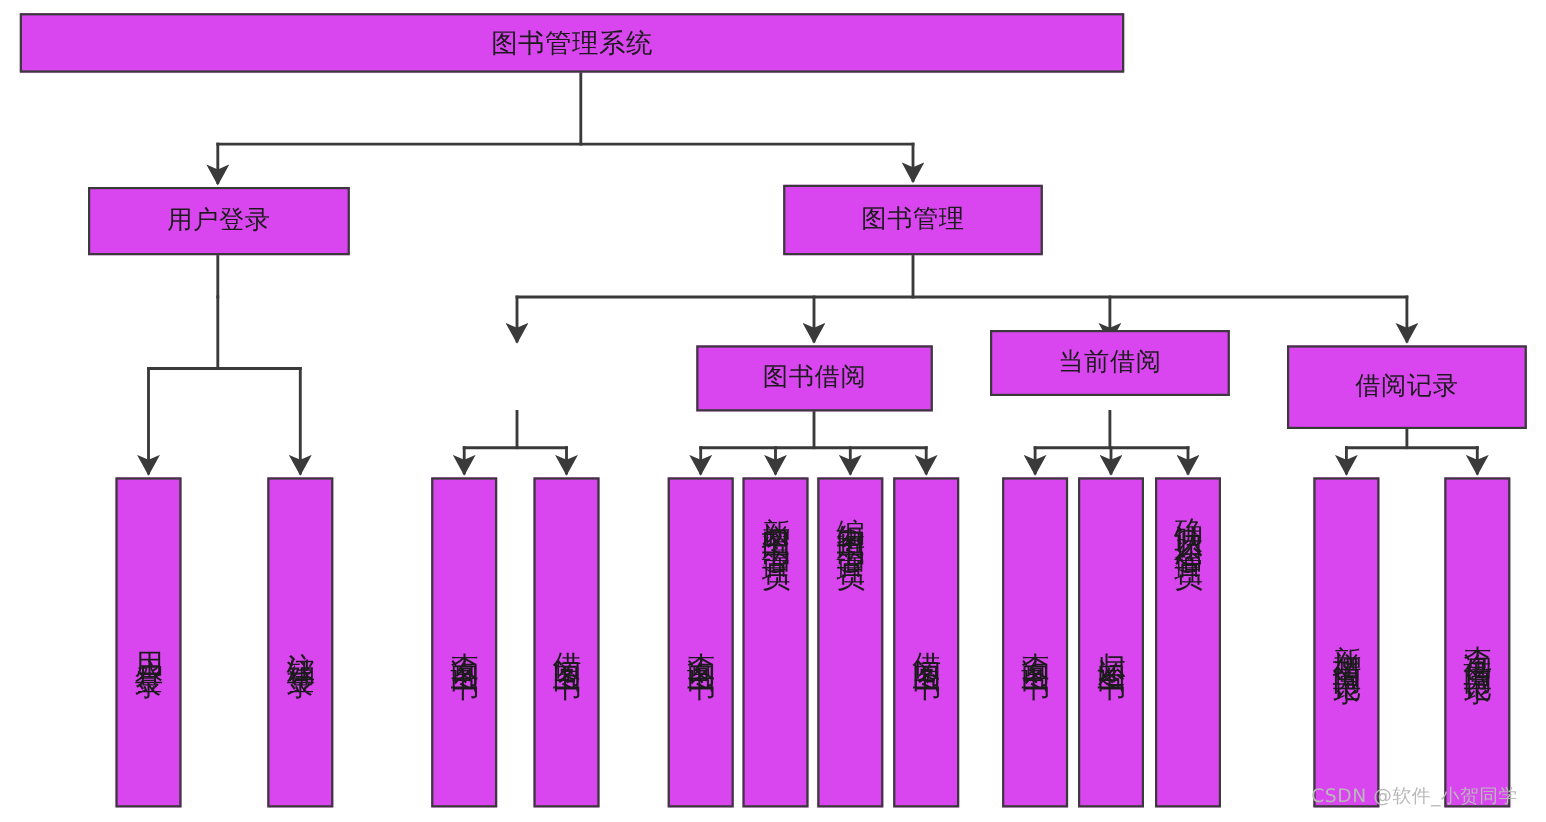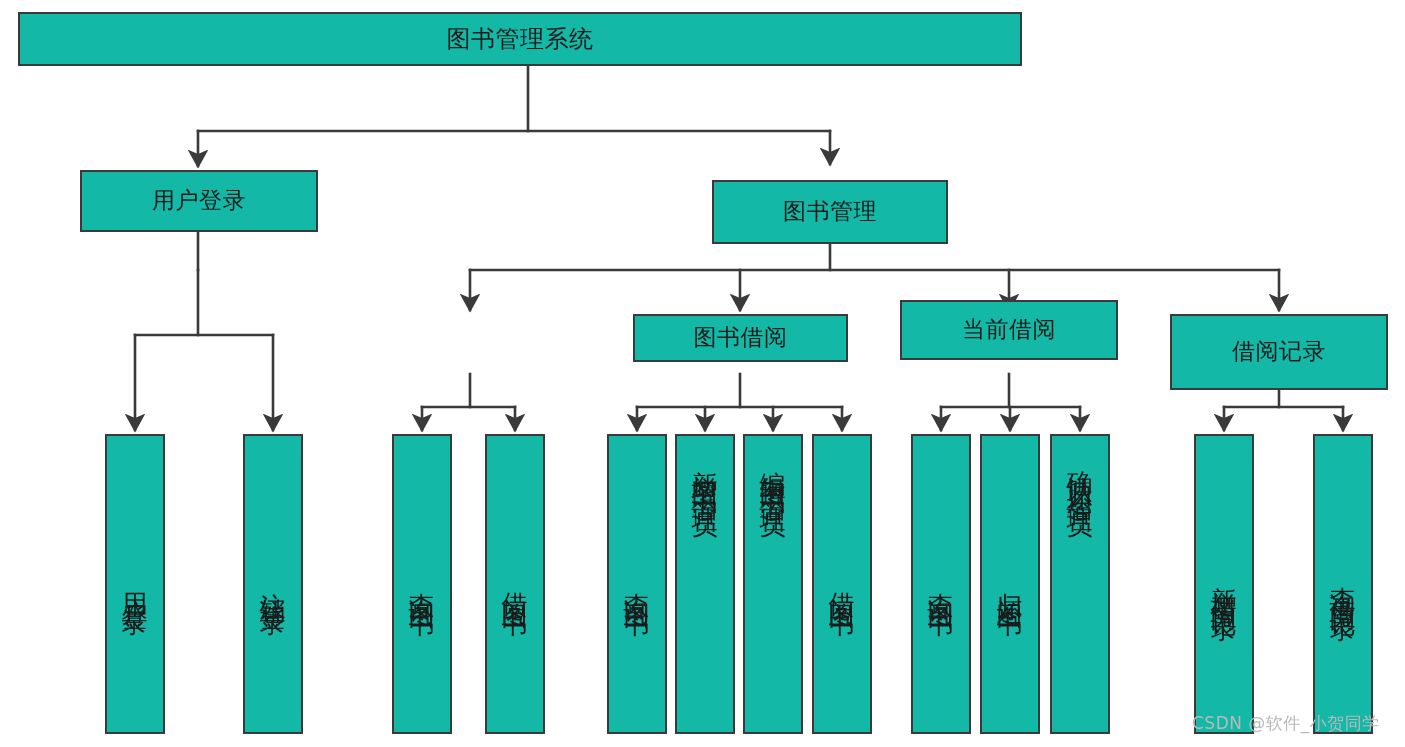--- a/index.html
+++ b/index.html
@@ -10,21 +10,21 @@
     font-family:"DejaVu Sans","Liberation Sans",sans-serif;
     overflow:hidden;
     position:relative;
   }
   #diagram-root{position:absolute;left:0;top:0;width:1405px;height:747px;}
   svg#edges{position:absolute;left:0;top:0;width:1405px;height:747px;}
 
   .node{
     position:absolute;
     box-sizing:border-box;
-    background:#14b8a6;
+    background:#d946ef;
     border:2.5px solid #3a3a3a;
     display:flex;
     align-items:center;
     justify-content:center;
     color:#1b1b1b;
   }
   .node .label{
     display:block;
     text-align:center;
     line-height:1.12;
@@ -119,25 +119,25 @@
     </g>
   </svg>
 
   <div class="node horiz root" style="left:18px;top:12px;width:1004px;height:54px;">
     <span class="label">图书管理系统</span>
   </div>
 
   <div class="node horiz" style="left:80px;top:170px;width:238px;height:62px;">
     <span class="label">用户登录</span>
   </div>
-  <div class="node horiz" style="left:712px;top:180px;width:236px;height:64px;">
+  <div class="node horiz" style="left:712px;top:168px;width:236px;height:64px;">
     <span class="label">图书管理</span>
   </div>
 
-  <div class="node horiz" style="left:633px;top:314px;width:215px;height:48px;">
+  <div class="node horiz" style="left:633px;top:314px;width:215px;height:60px;">
     <span class="label">图书借阅</span>
   </div>
   <div class="node horiz" style="left:900px;top:300px;width:218px;height:60px;">
     <span class="label">当前借阅</span>
   </div>
   <div class="node horiz" style="left:1170px;top:314px;width:218px;height:76px;">
     <span class="label">借阅记录</span>
   </div>
 
   <div class="node vert centered" style="left:105px;top:434px;width:60px;height:300px;">

